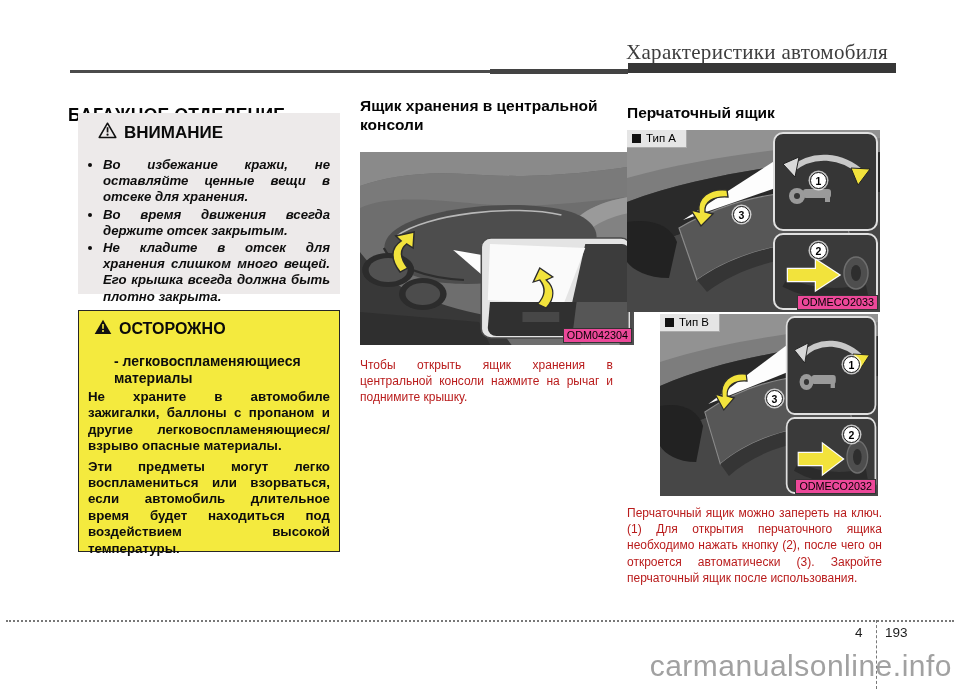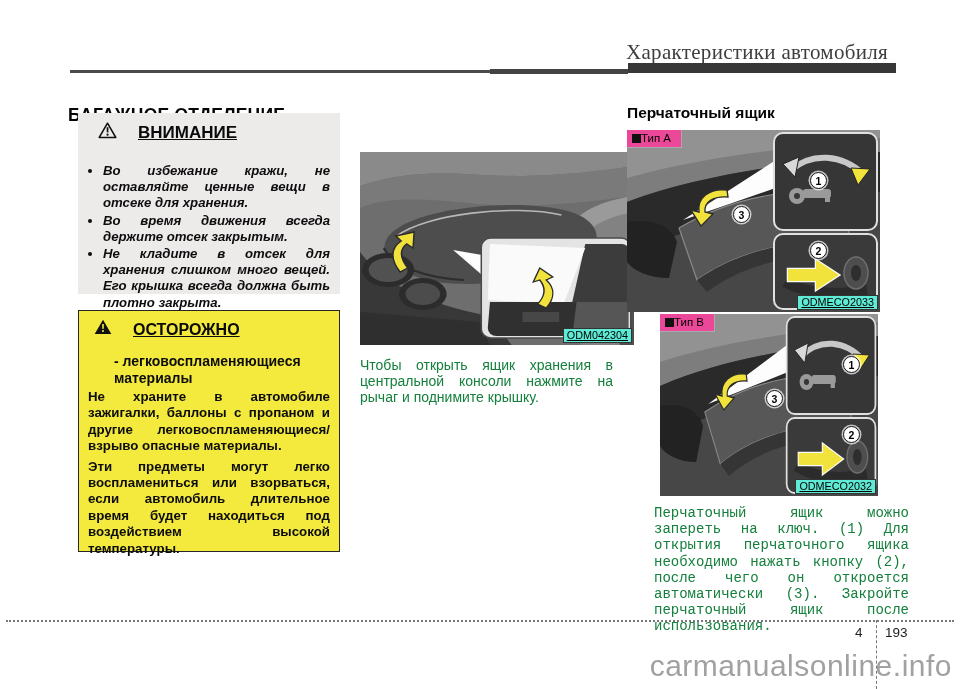--- a/index.html
+++ b/index.html
@@ -21,72 +21,72 @@
 
   
   .section-title {
     position:absolute; left:68px; top:85px;
     font-size:17.5px; font-weight:bold; letter-spacing:0.2px; color:#050505;margin-top:20px;
   }
   .attention-box {
     position:absolute; left:78px; top:113px; width:262px; height:181px;
     background:#edeaea; box-sizing:border-box; padding:7px 10px 6px 10px;
   }
-  .box-title-row { display:flex; align-items:flex-end; gap:21px; margin:2px 0 3px 10px;text-decoration:underline; }
+  .box-title-row { display:flex; align-items:center; gap:7px; margin:2px 0 3px 10px; }
   .box-title-row .ttl { font-size:17px; font-weight:bold; color:#0a0a0a; }
-  .attention-box ul { margin:20px 0 0 0; padding-left:15px; }
+  .attention-box ul { margin:14px 0 0 0; padding-left:15px; }
   .attention-box li {
     font-size:13.2px; font-weight:bold; font-style:italic; line-height:16.2px;
     text-align:justify; margin-bottom:1px;
   }
   .caution-box {
     position:absolute; left:78px; top:310px; width:262px; height:242px;
     background:#f4ea3e; border:1.5px solid #262626; box-sizing:border-box;
     padding:6px 9px 16px 9px;
   }
   .caution-sub {
     font-size:14px; font-weight:bold; line-height:16.5px;
     margin:14px 0 3px 26px; max-width:200px;
   }
   .caution-para {
     font-size:13.3px; font-weight:bold; line-height:16.4px; text-align:justify;
     margin:0 0 4px 0; overflow-wrap:break-word;
   }
 
   
   .col-title { position:absolute; font-size:15.5px; font-weight:bold; line-height:19px; color:#050505; }
-  .body-text { position:absolute; font-size:14px; line-height:16.2px; text-align:justify; color:#15803d; }
+  .body-text { position:absolute; font-size:12px; line-height:16.2px; text-align:justify; color:#b91c1c; }
 
   .photo { position:absolute; background:#5c5c5c; overflow:hidden; }
   .photo svg { display:block; }
   .photo-code {
-    position:absolute; right:2px; bottom:2px; background:#5eead4; border:1px solid #333;
-    font-size:10.8px; line-height:13.5px; padding:0 3px; color:#000; z-index:4;text-decoration:underline;
+    position:absolute; right:2px; bottom:2px; background:#ec4899; border:1px solid #333;
+    font-size:10.8px; line-height:13.5px; padding:0 3px; color:#000; z-index:4;
   }
   .type-label {
-    position:absolute; left:0; top:0; background:#ec4899; z-index:4;
-    display:flex; align-items:center; padding:2px 10px 3px 5px;
+    position:absolute; left:0; top:0; background:#e5e5e5; z-index:4;
+    display:flex; align-items:center; gap:5px; padding:2px 10px 3px 5px;
     font-size:11.5px; color:#000; border-right:1px solid #aaa; border-bottom:1px solid #aaa;
   }
   .type-label .sq { width:9px; height:9px; background:#111; display:inline-block; }
   .badge {
     position:absolute; width:15px; height:15px; border-radius:50%;
     background:#fff; border:1.6px solid #141414; color:#000;
     font-size:10.5px; font-weight:bold; display:flex; align-items:center; justify-content:center;
     z-index:3; box-shadow:0 0 0 1.5px rgba(255,255,255,0.7);
   }
 
   #console-title { left:360px; top:96px; width:245px; }
   #console-photo { left:360px; top:152px; width:274px; height:193px; }
   #console-body  { left:360px; top:357px; width:253px; }
 
   #glove-title { left:627px; top:103px; width:253px; }
   #glove-photo-a { left:627px; top:130px; width:253px; height:182px; }
   #glove-photo-b { left:660px; top:314px; width:218px; height:182px; }
-  #glove-body  { left:654px; top:505px; width:255px;font-family:Liberation Mono, monospace; }
+  #glove-body  { left:627px; top:505px; width:255px; }
 
   .badge.b1 { left:183px; top:42px; }
   .badge.b2 { left:183px; top:112px; }
   .badge.b3 { left:106px; top:76px; }
 
   
   .footer-dotted { position:absolute; left:6px; top:620px; width:948px; border-top:2px dotted #787878; }
   .footer-vdash  { position:absolute; left:876px; top:620px; height:69px; border-left:1.5px dashed #787878; }
   .chapter-num { position:absolute; left:855px; top:625px; font-size:13.5px; color:#1c1c1c; }
   .page-num    { position:absolute; left:885px; top:625px; font-size:13.5px; color:#1c1c1c; }
@@ -134,20 +134,21 @@
           <circle cx="9" cy="12" r="1.05" fill="#f4ea3e"></circle>
         </svg>
       </span>
       <span class="ttl" style="font-size:16px;">ОСТОРОЖНО</span>
     </div>
     <div class="caution-sub">- легковоспламеняющиеся материалы</div>
     <div class="caution-para">Не храните в автомобиле зажигалки, баллоны с пропаном и другие легковоспламеняющиеся/взрыво опасные материалы.</div>
     <div class="caution-para">Эти предметы могут легко воспламениться или взорваться, если автомобиль длительное время будет находиться под воздействием высокой температуры.</div>
   </div>
 
+  <div class="col-title" id="console-title">Ящик хранения в центральной консоли</div>
 
   <div class="photo" id="console-photo">
     <svg width="100%" height="100%" viewBox="0 0 253 193" preserveAspectRatio="none">
       <rect width="253" height="193" fill="#6e6e6e"></rect>
       <path d="M0 0 H253 V14 C190 24 150 26 98 22 C60 19 25 24 0 34 Z" fill="#8a8a8a"></path>
       <path d="M0 34 C25 24 60 19 98 22 C150 26 190 24 253 14 V44 C200 52 150 56 110 52 C60 47 25 44 0 56 Z" fill="#7a7a7a"></path>
       <path d="M253 44 C215 50 196 64 188 86 C180 112 186 150 204 193 H253 Z" fill="#828282"></path>
       <path d="M188 86 C196 64 215 50 253 44 V60 C222 66 206 78 200 98 Z" fill="#9a9a9a"></path>
       <path d="M236 96 C228 120 230 156 240 193 H253 V96 Z" fill="#4f4f4f"></path>
       <path d="M30 80 C55 56 140 46 188 58 C220 66 228 88 206 106 C175 128 100 138 62 128 C28 118 12 98 30 80 Z" fill="#4d4d4d"></path>

